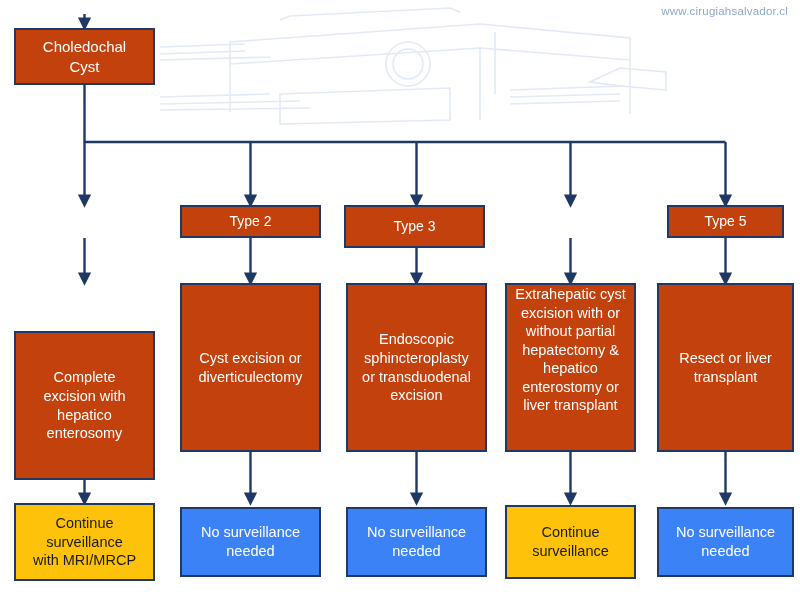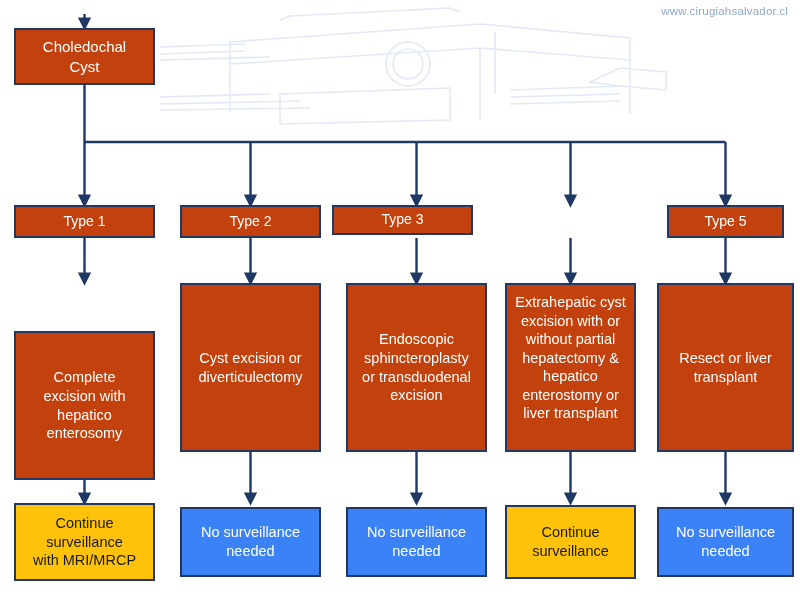--- a/index.html
+++ b/index.html
@@ -70,21 +70,21 @@
   .node.blue   { background: #c2410c; color: #ffffff; }
   .node.green  { background: #3b82f6; color: #ffffff; }
   .node.yellow { background: #FFC20A; color: #1a1a1a; }
 
   .node-root  { font-size: 15px; }
   .node-type  { font-size: 14px; }
   .node-treat { font-size: 14.5px; overflow: visible; }
   .node-out   { font-size: 14.5px; }
 
   
-  .node-treat.overflow-text { align-items: flex-start; padding-top: 8px; }
+  .node-treat.overflow-text { align-items: flex-start; padding-top: 0px; }
 </style>
 </head>
 <body>
 
 <div id="canvas">
 
   <svg id="bg-art" viewBox="0 0 520 125" xmlns="http://www.w3.org/2000/svg">
     <g fill="none" stroke="#dde6f4" stroke-width="1.6">
       <path d="M80 40 L330 22 L480 36 L480 58 L330 46 L80 62 Z"></path>
       <path d="M80 62 L80 110 M330 46 L330 118 M480 58 L480 112"></path>
@@ -133,23 +133,22 @@
       <path d="M 250.5 452 L 250.5 503" marker-end="url(#arrow)"></path>
       <path d="M 416.5 452 L 416.5 503" marker-end="url(#arrow)"></path>
       <path d="M 570.5 452 L 570.5 503" marker-end="url(#arrow)"></path>
       <path d="M 725.5 452 L 725.5 503" marker-end="url(#arrow)"></path>
     </g>
   </svg>
 
   <div class="node blue node-root" style="left:14px; top:28px; width:141px; height:57px;">Choledochal
 Cyst</div>
 
-  <div class="node blue node-type" style="left:14px;  top:205px; width:141px; height:33px;">Type 1</div>
   <div class="node blue node-type" style="left:180px; top:205px; width:141px; height:33px;">Type 2</div>
-  <div class="node blue node-type" style="left:332px; top:205px; width:141px; height:30px;">Type 3</div>
+  <div class="node blue node-type" style="left:344px; top:205px; width:141px; height:43px;">Type 3</div>
   <div class="node blue node-type" style="left:667px; top:205px; width:117px; height:33px;">Type 5</div>
 
   <div class="node blue node-treat" style="left:14px;  top:283px; width:141px; height:149px;margin-top:48px;">Complete
 excision with
 hepatico
 enterosomy</div>
   <div class="node blue node-treat" style="left:180px; top:283px; width:141px; height:169px;">Cyst excision or
 diverticulectomy</div>
   <div class="node blue node-treat" style="left:346px; top:283px; width:141px; height:169px;">Endoscopic
 sphincteroplasty

